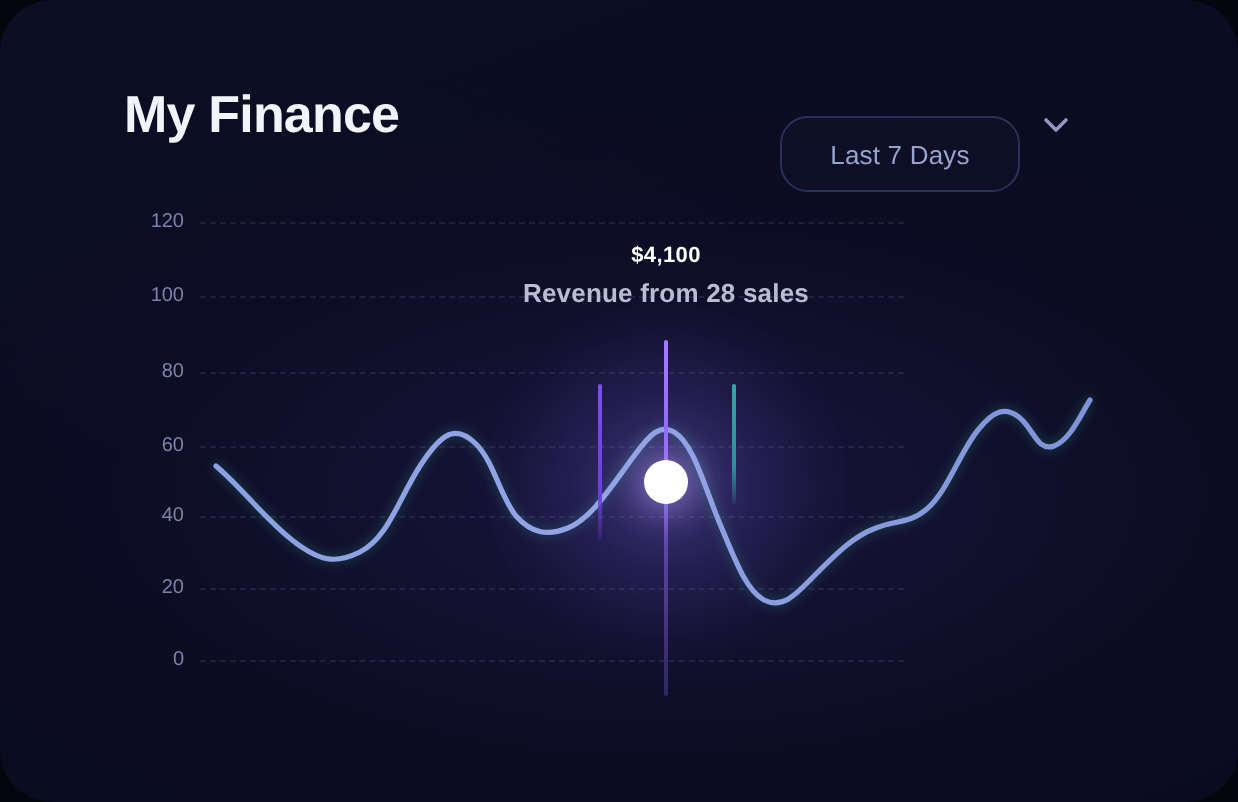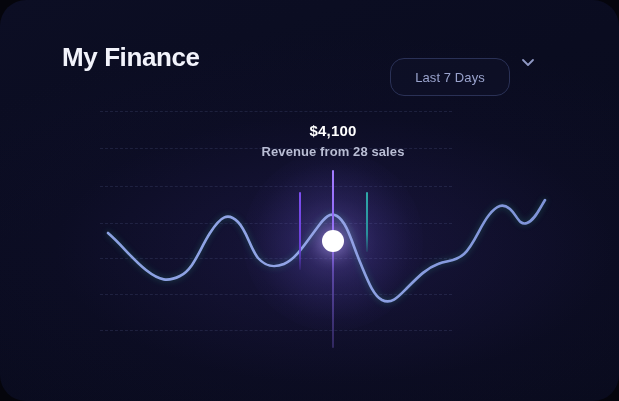--- a/index.html
+++ b/index.html
@@ -170,21 +170,21 @@
   
   .tooltip {
     position: absolute;
     left: 233px;
     top: 122px;
     width: 200px;
     text-align: center;
     pointer-events: none;
   }
   .tooltip-value {
-    font-size: 15px;
+    font-size: 11px;
     font-weight: bold;
     color: #ffffff;
     letter-spacing: 0.2px;
   }
   .tooltip-caption {
     margin-top: 5px;
     font-size: 13px;
     font-weight: bold;
     color: #b9bdd4;
     letter-spacing: 0.1px;
@@ -213,20 +213,29 @@
     <div class="chart">
 
       <div class="gridline" style="top:111px"></div>
       <div class="gridline" style="top:148px"></div>
       <div class="gridline" style="top:186px"></div>
       <div class="gridline" style="top:223px"></div>
       <div class="gridline" style="top:258px"></div>
       <div class="gridline" style="top:294px"></div>
       <div class="gridline" style="top:330px"></div>
 
+      <div class="y-axis">
+        <div class="y-tick" style="top:111px">120</div>
+        <div class="y-tick" style="top:148px">100</div>
+        <div class="y-tick" style="top:186px">80</div>
+        <div class="y-tick" style="top:223px">60</div>
+        <div class="y-tick" style="top:258px">40</div>
+        <div class="y-tick" style="top:294px">20</div>
+        <div class="y-tick" style="top:330px">0</div>
+      </div>
 
       <div class="focus-glow"></div>
 
       <svg class="plot-svg" viewBox="0 0 619 401">
         <defs>
           <linearGradient id="lineStroke" x1="0" y1="0" x2="1" y2="0">
             <stop offset="0%" stop-color="#8ba0e2"></stop>
             <stop offset="45%" stop-color="#92a4e6"></stop>
             <stop offset="100%" stop-color="#7f93d8"></stop>
           </linearGradient>

